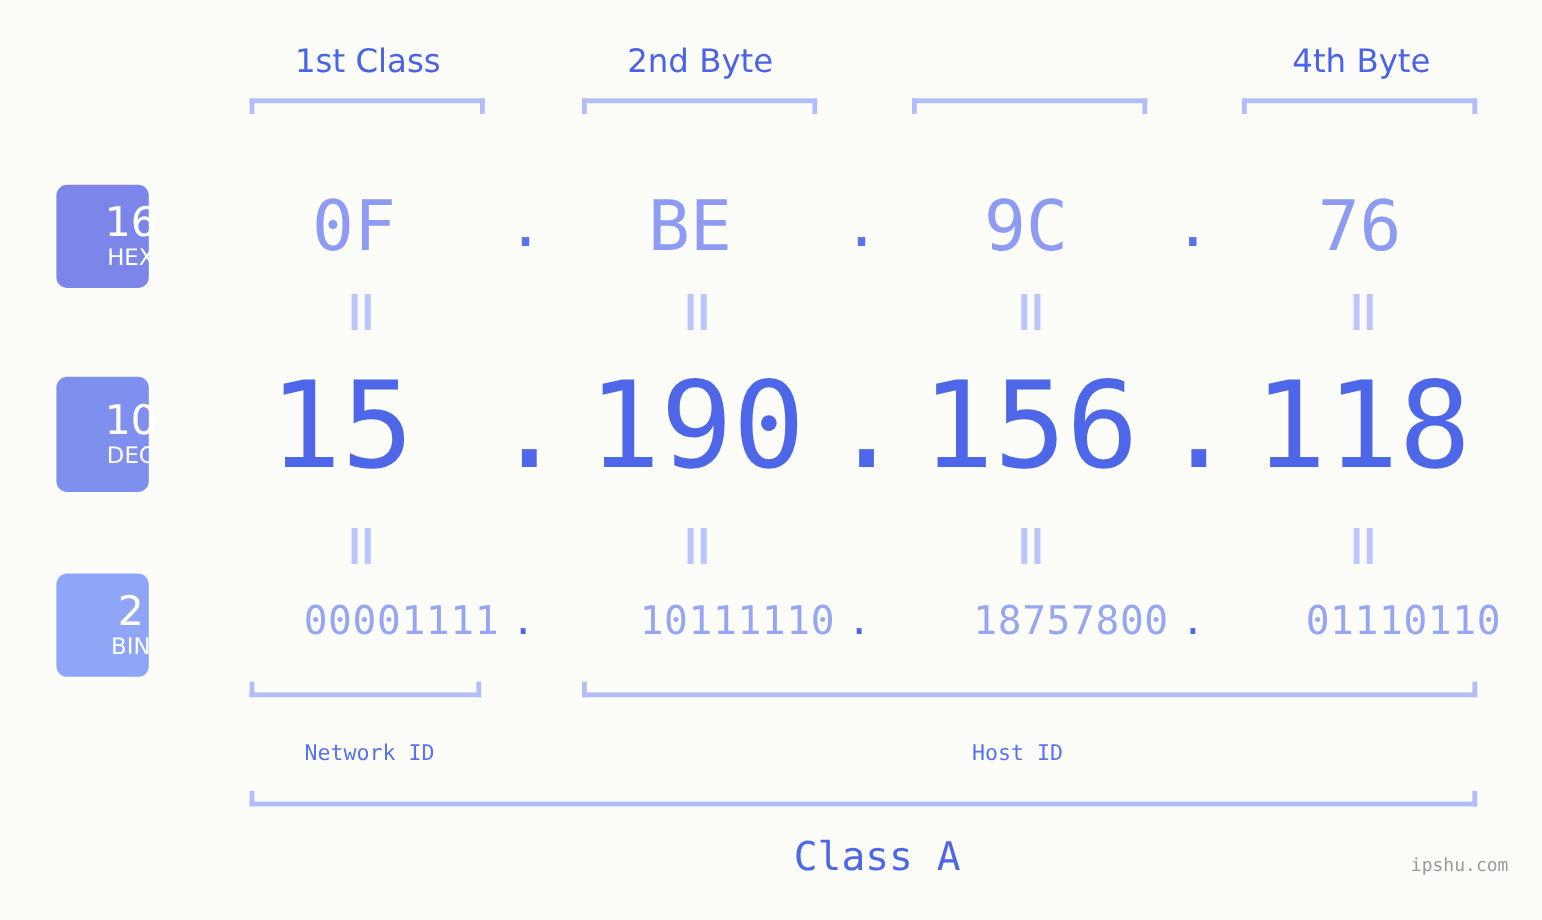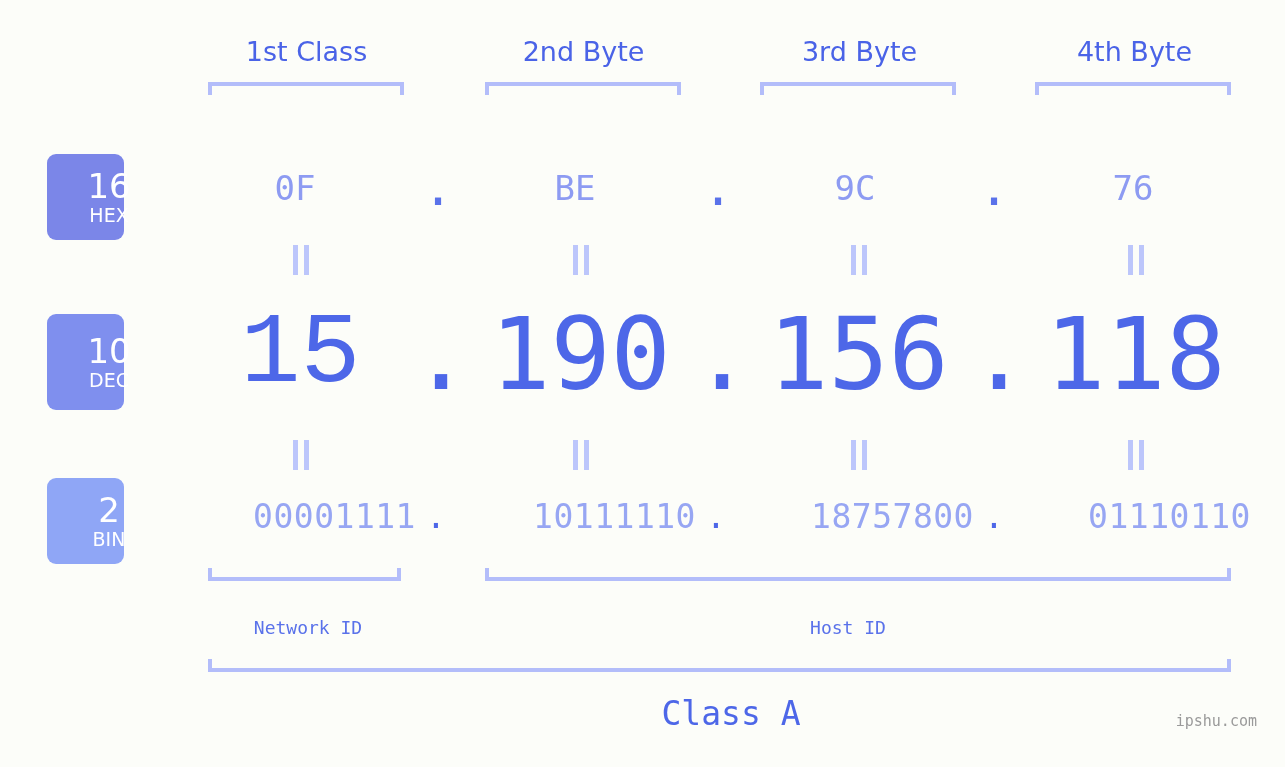--- a/index.html
+++ b/index.html
@@ -81,21 +81,21 @@
   }
 
   
   .hex-cell {
     position: absolute;
     top: 155px;
     height: 66px;
     line-height: 66px;
     text-align: center;
     font-family: "DejaVu Sans Mono", monospace;
-    font-size: 34px;
+    font-size: 58px;
     color: #8d9bf2;
     white-space: nowrap;
   }
   .hex-dot {
     position: absolute;
     top: 155px;
     height: 66px;
     line-height: 66px;
     text-align: center;
     font-family: "DejaVu Sans Mono", monospace;
@@ -204,21 +204,20 @@
     text-align: right;
   }
 </style>
 </head>
 <body>
 
 <div id="page">
 
   <div class="byte-label" style="left:180px;width:253px;">1st Class</div>
   <div class="byte-label" style="left:457px;width:253px;">2nd Byte</div>
-  <div class="byte-label" style="left:733px;width:253px;">3rd Byte</div>
   <div class="byte-label" style="left:1008px;width:253px;">4th Byte</div>
 
   <div class="bracket-down" style="left:208px;top:82px;width:196px;"></div>
   <div class="bracket-down" style="left:485px;top:82px;width:196px;"></div>
   <div class="bracket-down" style="left:760px;top:82px;width:196px;"></div>
   <div class="bracket-down" style="left:1035px;top:82px;width:196px;"></div>
 
   <div class="badge" id="badge-hex">
     <span class="num">16</span>
     <span class="sub">HEX</span>
@@ -250,21 +249,21 @@
     </div>
   <div class="eqmark" style="left:846px;top:245px;">
       <i></i>
       <i></i>
     </div>
   <div class="eqmark" style="left:1123px;top:245px;">
       <i></i>
       <i></i>
     </div>
 
-  <div class="dec-cell" style="left:188px;width:225px;font-family:Liberation Mono, monospace;">15</div>
+  <div class="dec-cell" style="left:172px;width:225px;">15</div>
   <div class="dec-dot" style="left:411px;">.</div>
   <div class="dec-dot" style="left:692px;">.</div>
   <div class="dec-cell" style="left:468px;width:225px;">190</div>
   <div class="dec-cell" style="left:746px;width:225px;">156</div>
   <div class="dec-dot" style="left:969px;">.</div>
   <div class="dec-cell" style="left:1023px;width:225px;">118</div>
 
   <div class="eqmark" style="left:288px;top:440px;">
       <i></i>
       <i></i>

